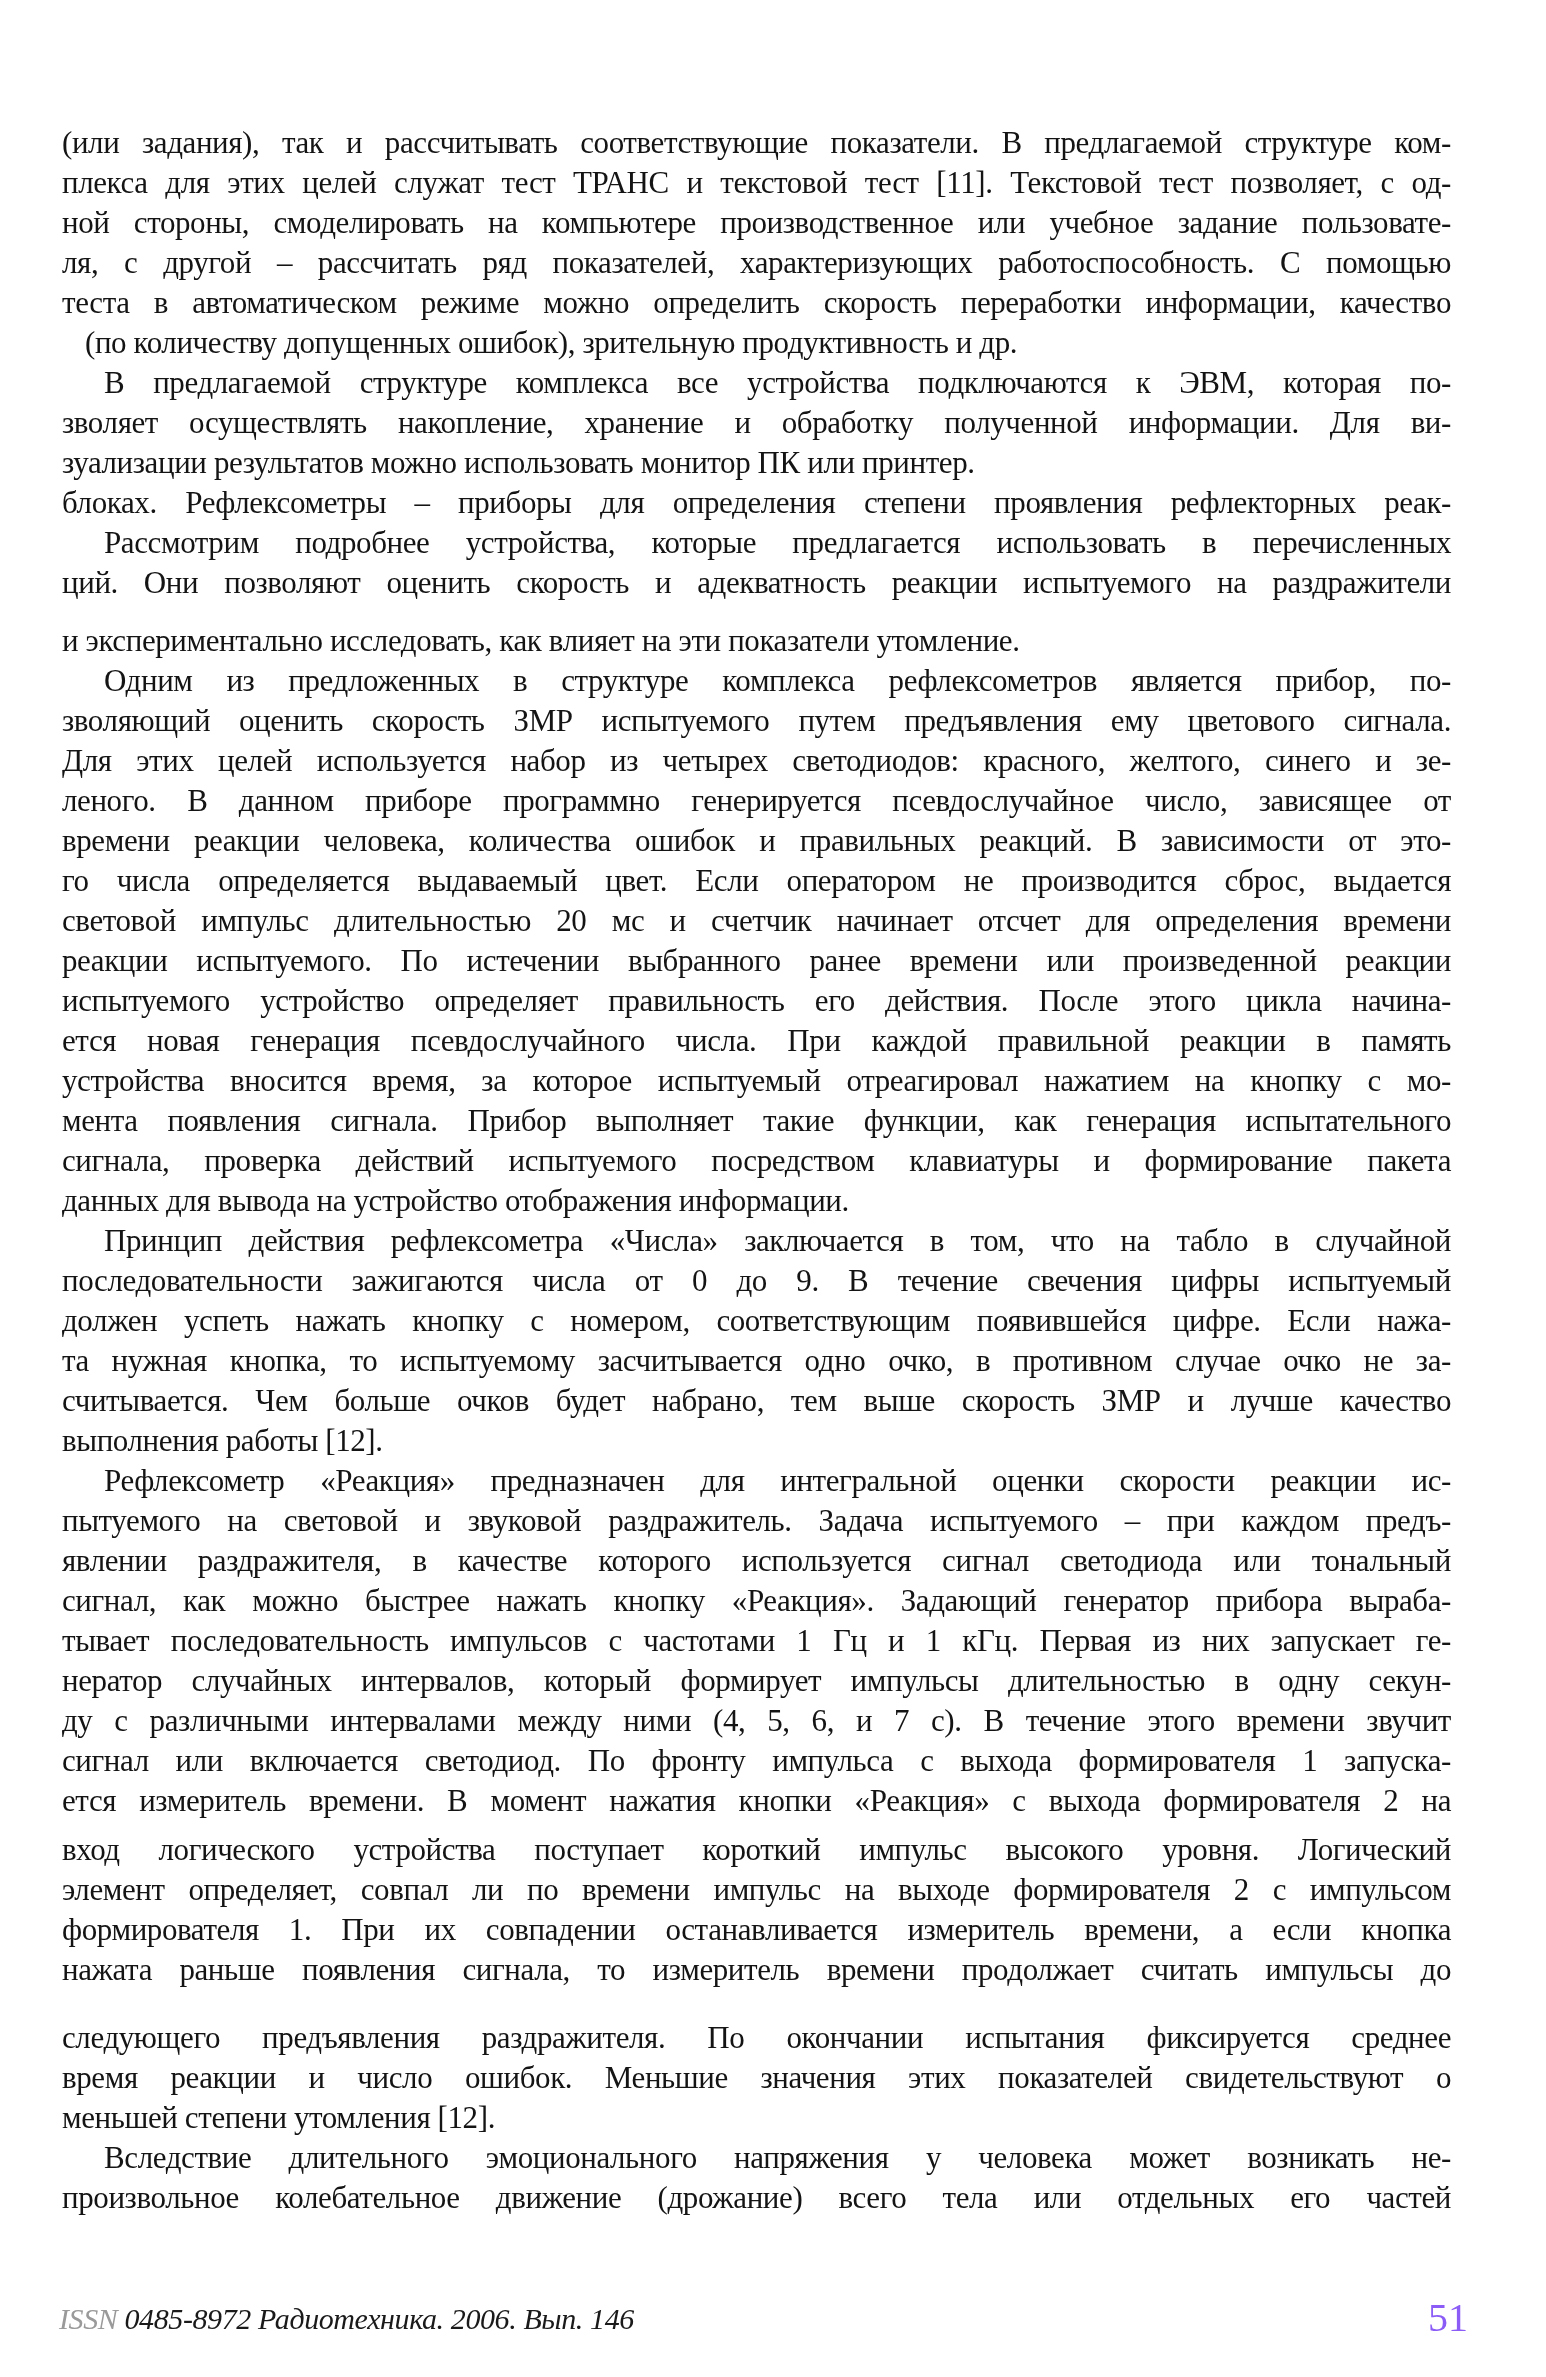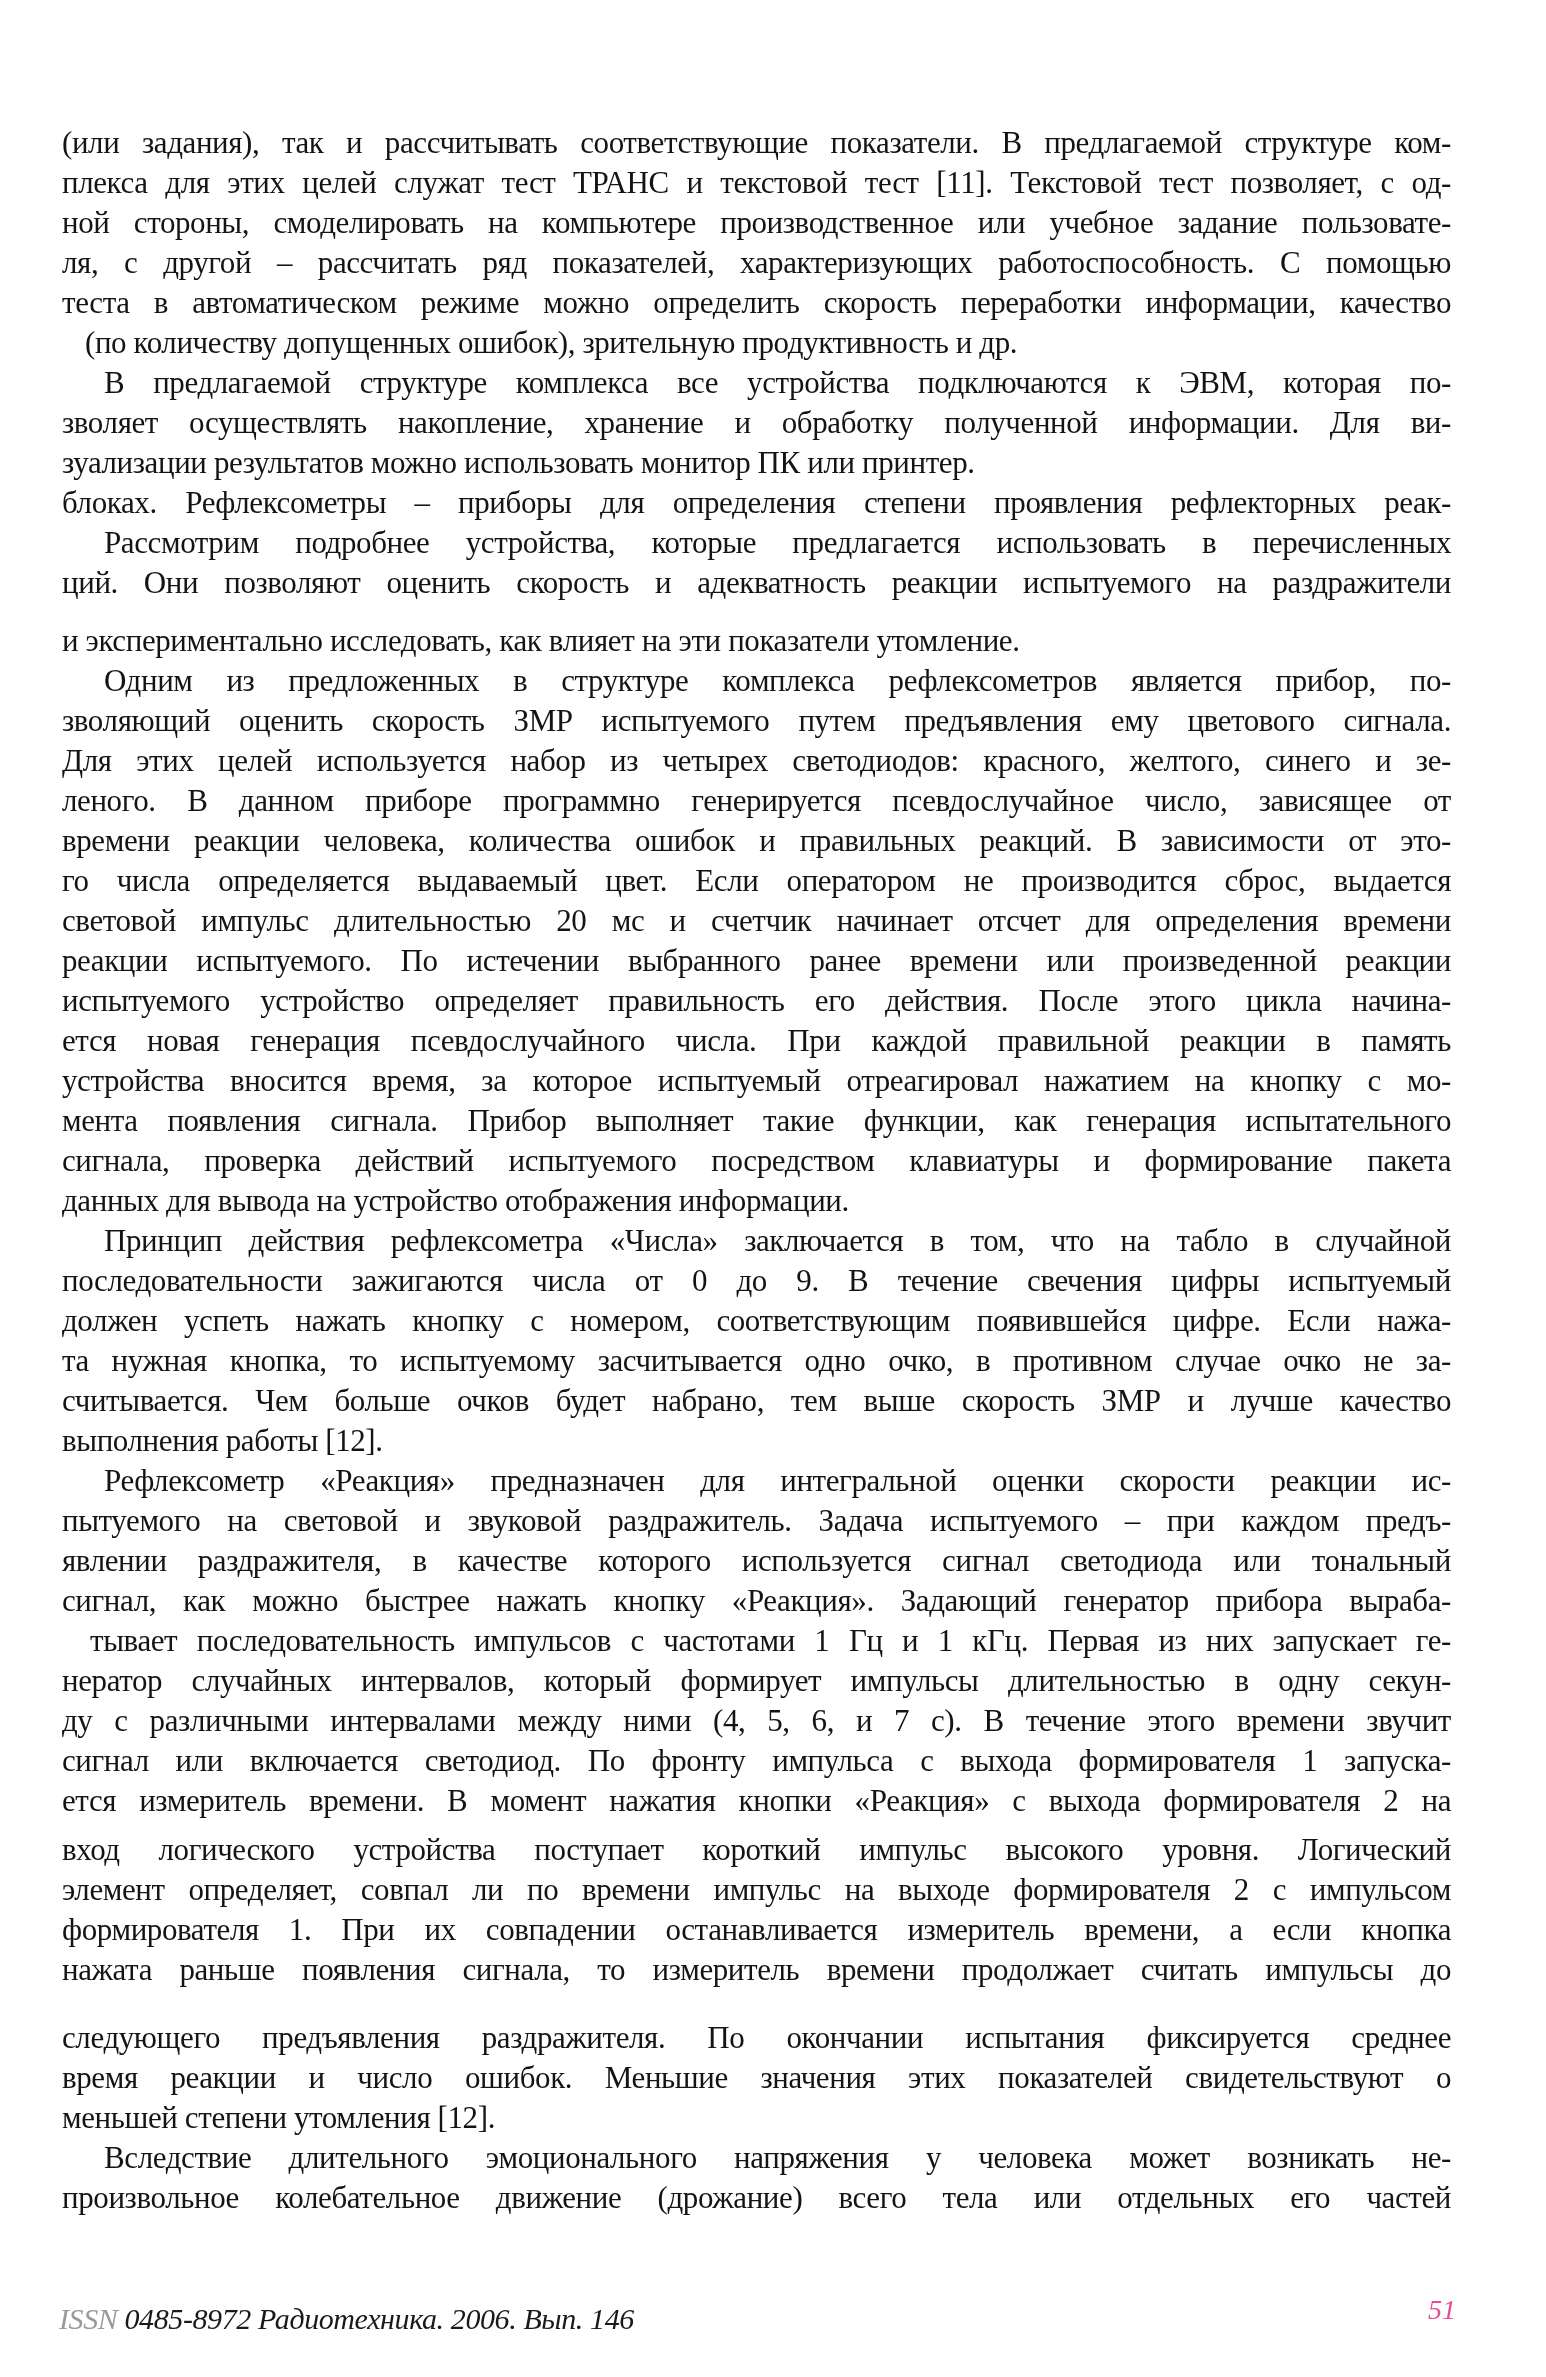--- a/index.html
+++ b/index.html
@@ -28,21 +28,21 @@
   .line.last { text-align-last: left; }
   .para + .para { margin-top: 0px; }
   .footer-journal {
     position: absolute; left: 59px; top: 2302px;
     font-size: 30px; font-style: italic; color: #1a1a1a; white-space: nowrap;
     letter-spacing: -0.4px;
   }
   .issn { color: #9a9a9a; }
   .footer-page {
     position: absolute; left: 1428px; top: 2294px;
-    font-size: 28px; color: #ec4899; font-style: italic;
+    font-size: 40px; color: #8b5cf6;
   }
 </style>
 </head>
 <body>
 
 <div class="page">
   <div class="body-text" id="body-text">
       <div class="para">
         <span class="line" style="white-space: nowrap; display: block;">(или задания), так и рассчитывать соответствующие показатели. В предлагаемой структуре ком-</span>
         <span class="line" style="white-space: nowrap; display: block;">плекса для этих целей служат тест ТРАНС и текстовой тест [11]. Текстовой тест позволяет, с од-</span>
@@ -84,21 +84,21 @@
         <span class="line" style="white-space: nowrap; display: block;">должен успеть нажать кнопку с номером, соответствующим появившейся цифре. Если нажа-</span>
         <span class="line" style="white-space: nowrap; display: block;">та нужная кнопка, то испытуемому засчитывается одно очко, в противном случае очко не за-</span>
         <span class="line" style="white-space: nowrap; display: block;">считывается. Чем больше очков будет набрано, тем выше скорость ЗМР и лучше качество</span>
         <span class="line last" style="white-space: nowrap; display: block;">выполнения работы [12].</span>
       </div>
       <div class="para">
         <span class="line indent" style="white-space: nowrap; display: block;">Рефлексометр «Реакция» предназначен для интегральной оценки скорости реакции ис-</span>
         <span class="line" style="white-space: nowrap; display: block;">пытуемого на световой и звуковой раздражитель. Задача испытуемого – при каждом предъ-</span>
         <span class="line" style="white-space: nowrap; display: block;">явлении раздражителя, в качестве которого используется сигнал светодиода или тональный</span>
         <span class="line" style="white-space: nowrap; display: block;">сигнал, как можно быстрее нажать кнопку «Реакция». Задающий генератор прибора выраба-</span>
-        <span class="line" style="white-space: nowrap; display: block; margin-left: 28px;">тывает последовательность импульсов с частотами 1 Гц и 1 кГц. Первая из них запускает ге-</span>
+        <span class="line" style="white-space: nowrap; display: block;">тывает последовательность импульсов с частотами 1 Гц и 1 кГц. Первая из них запускает ге-</span>
         <span class="line" style="white-space: nowrap; display: block;">нератор случайных интервалов, который формирует импульсы длительностью в одну секун-</span>
         <span class="line" style="white-space: nowrap; display: block;">ду с различными интервалами между ними (4, 5, 6, и 7 с). В течение этого времени звучит</span>
         <span class="line" style="white-space: nowrap; display: block;">сигнал или включается светодиод. По фронту импульса с выхода формирователя 1 запуска-</span>
         <span class="line" style="white-space: nowrap; display: block;">ется измеритель времени. В момент нажатия кнопки «Реакция» с выхода формирователя 2 на</span>
         <span class="line" style="white-space: nowrap; display: block; margin-top: 9px;">вход логического устройства поступает короткий импульс высокого уровня. Логический</span>
         <span class="line" style="white-space: nowrap; display: block;">элемент определяет, совпал ли по времени импульс на выходе формирователя 2 с импульсом</span>
         <span class="line" style="white-space: nowrap; display: block;">формирователя 1. При их совпадении останавливается измеритель времени, а если кнопка</span>
         <span class="line" style="white-space: nowrap; display: block;">нажата раньше появления сигнала, то измеритель времени продолжает считать импульсы до</span>
         <span class="line" style="white-space: nowrap; display: block; margin-top: 28px;">следующего предъявления раздражителя. По окончании испытания фиксируется среднее</span>
         <span class="line" style="white-space: nowrap; display: block;">время реакции и число ошибок. Меньшие значения этих показателей свидетельствуют о</span>

